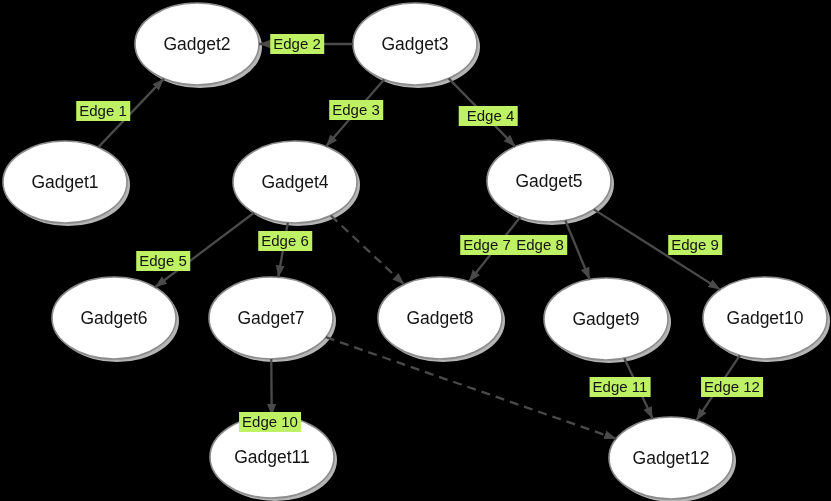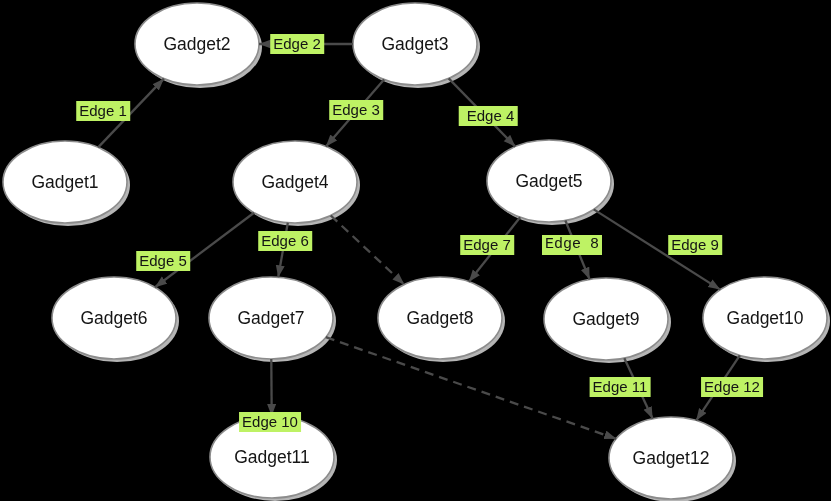--- a/index.html
+++ b/index.html
@@ -115,19 +115,19 @@
       <line x1="739.8400111342268" y1="355.472323842641" x2="696.1599888657732" y2="420.527676157359" stroke="#4a4a4a" stroke-width="2.3" marker-end="url(#arrow)"></line>
     </svg>
   <div id="labels">
       <div class="edge-label" style="left: 103px; top: 111px;">Edge 1</div>
       <div class="edge-label" style="left: 297px; top: 44px;">Edge 2</div>
       <div class="edge-label" style="left: 356px; top: 110px;">Edge 3</div>
       <div class="edge-label" style="left: 488px; top: 116px; padding-left: 8px;">Edge 4</div>
       <div class="edge-label" style="left: 163px; top: 245px; margin-top: 16px;">Edge 5</div>
       <div class="edge-label" style="left: 285px; top: 241px;">Edge 6</div>
       <div class="edge-label" style="left: 487px; top: 245px;">Edge 7</div>
-      <div class="edge-label" style="left: 572px; top: 245px; font-family: Liberation Mono, monospace;">Edge 8</div>
+      <div class="edge-label" style="left: 540px; top: 245px;">Edge 8</div>
       <div class="edge-label" style="left: 695px; top: 245px;">Edge 9</div>
       <div class="edge-label" style="left: 270px; top: 382px; margin-top: 40px;">Edge 10</div>
       <div class="edge-label" style="left: 620px; top: 387px;">Edge 11</div>
       <div class="edge-label" style="left: 732px; top: 387px; text-align: center;">Edge 12</div>
     </div>
 </div>
 
 </body></html>

